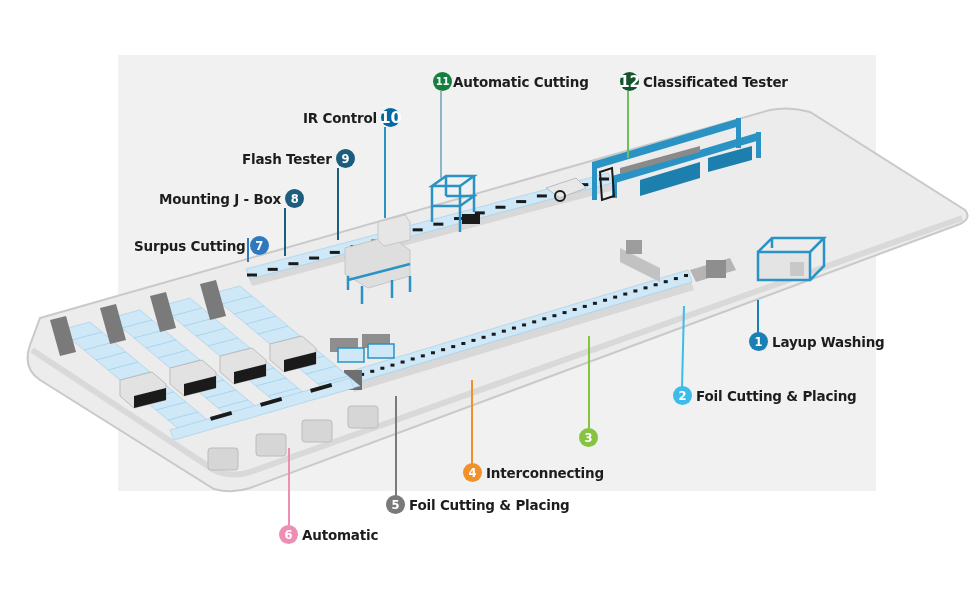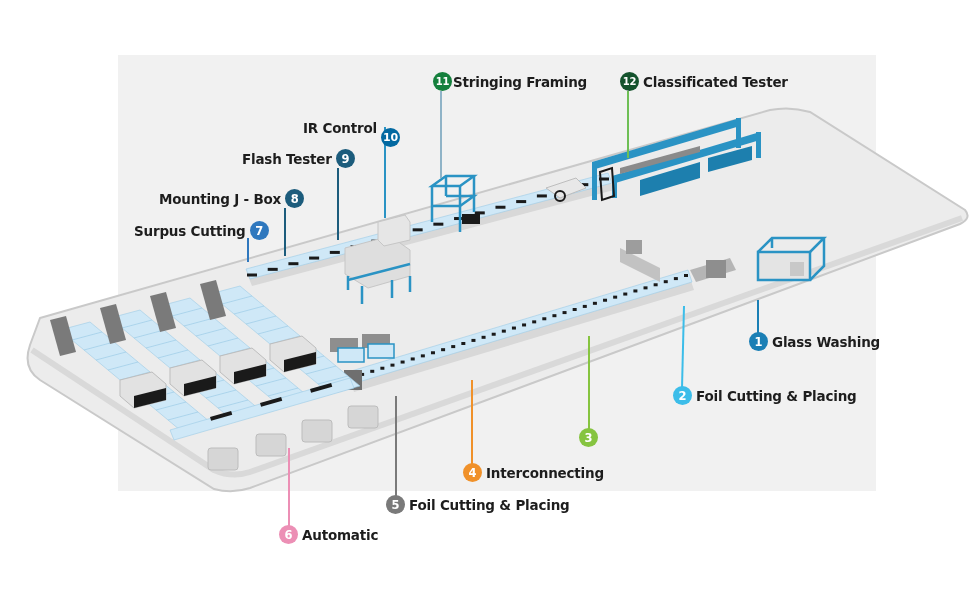--- a/index.html
+++ b/index.html
@@ -233,21 +233,21 @@
         <line x1="285" y1="208" x2="285" y2="256" stroke="#1c5c7c" stroke-width="2"></line>
         <line x1="338" y1="168" x2="338" y2="240" stroke="#1c5c7c" stroke-width="2"></line>
         <line x1="385" y1="127" x2="385" y2="218" stroke="#2a93c4" stroke-width="2"></line>
         <line x1="441" y1="91" x2="441" y2="178" stroke="#8fb3c7" stroke-width="2"></line>
         <line x1="628" y1="91" x2="628" y2="158" stroke="#6ebf55" stroke-width="2"></line>
       </g>
   </svg>
 
   <div class="label" style="left:749px;top:332px;">
     <span class="badge" style="background:#1a7fb5">1</span>
-    <span>Glass Washing</span>
+    <span>Layup Washing</span>
   </div>
   <div class="label" style="left:673px;top:386px;">
     <span class="badge" style="background:#3cbde9">2</span>
     <span>Foil Cutting &amp; Placing</span>
   </div>
   <div class="label" style="left:579px;top:428px;">
     <span class="badge" style="background:#86c440">3</span>
   </div>
   <div class="label" style="left:463px;top:463px;">
     <span class="badge" style="background:#f0912a">4</span>
@@ -255,37 +255,37 @@
   </div>
   <div class="label" style="left:386px;top:495px;">
     <span class="badge" style="background:#7a7a7a">5</span>
     <span>Foil Cutting &amp; Placing</span>
   </div>
   <div class="label" style="left:279px;top:525px;">
     <span class="badge" style="background:#ec8fb5">6</span>
     <span>Automatic</span>
   </div>
 
-  <div class="label" style="left:134px;top:221px;">
+  <div class="label" style="left:134px;top:236px;">
     <span>Surpus Cutting</span>
     <span class="badge" style="background:#2f78be">7</span>
   </div>
   <div class="label" style="left:159px;top:189px;align-items:center;">
     <span>Mounting J - Box</span>
     <span class="badge" style="background:#1c5c7c">8</span>
   </div>
   <div class="label" style="left:242px;top:149px;text-align:center;">
     <span>Flash Tester</span>
     <span class="badge" style="background:#1c5c7c">9</span>
   </div>
   <div class="label" style="left:303px;top:108px;align-items:center;">
     <span>IR Control</span>
-    <span class="badge" style="background:#0369a1;font-size:11px;margin-top:20px;">10</span>
+    <span class="badge" style="background:#0369a1;font-size:16px;">10</span>
   </div>
   <div class="label" style="left:433px;top:72px;gap:1px;">
     <span class="badge" style="background:#15803d;font-size:10px;">11</span>
-    <span>Stringing Framing</span>
+    <span>Automatic Cutting</span>
   </div>
   <div class="label" style="left:620px;top:72px;">
-    <span class="badge" style="background:#14532d;font-size:10px;">12</span>
+    <span class="badge" style="background:#14532d;font-size:15px;">12</span>
     <span>Classificated Tester</span>
   </div>
 </div>
 
 </body></html>

